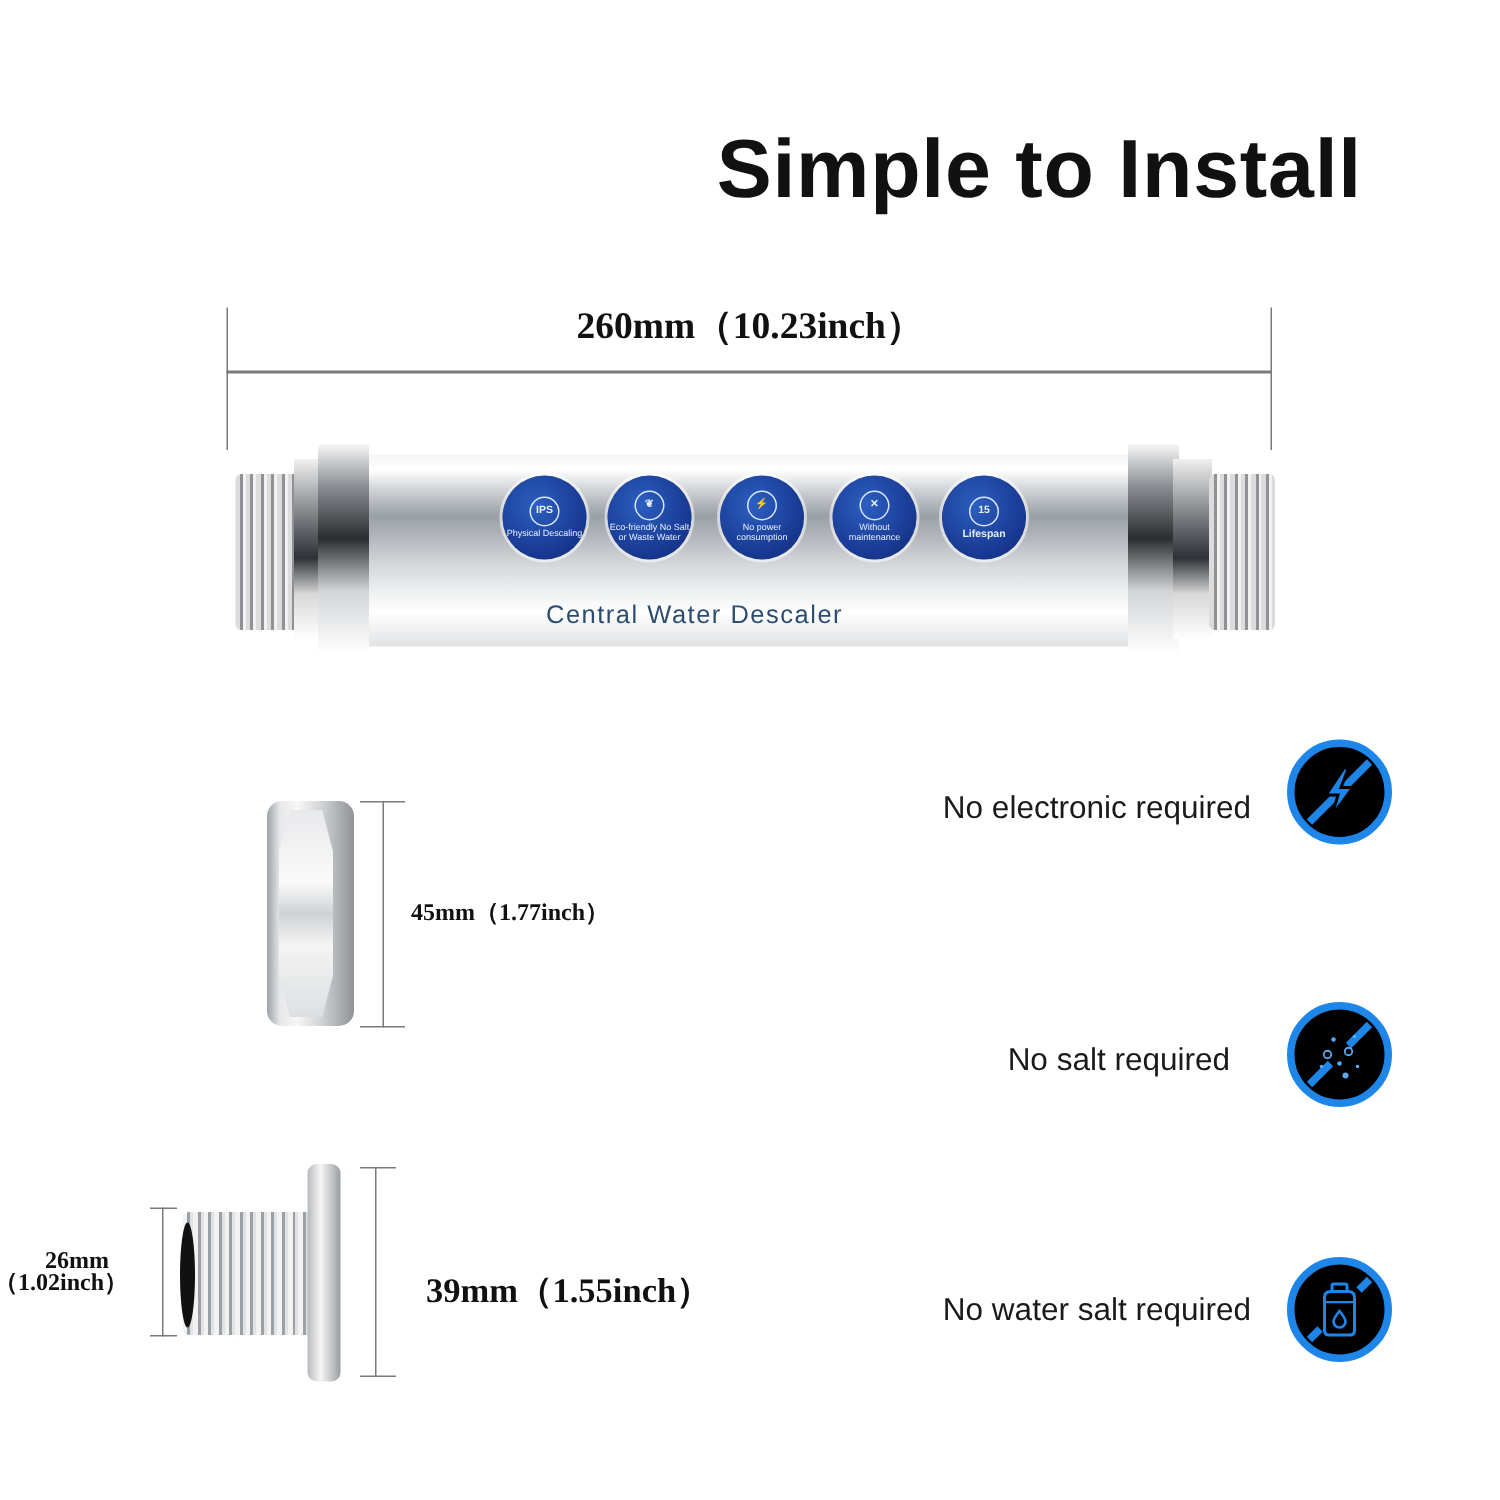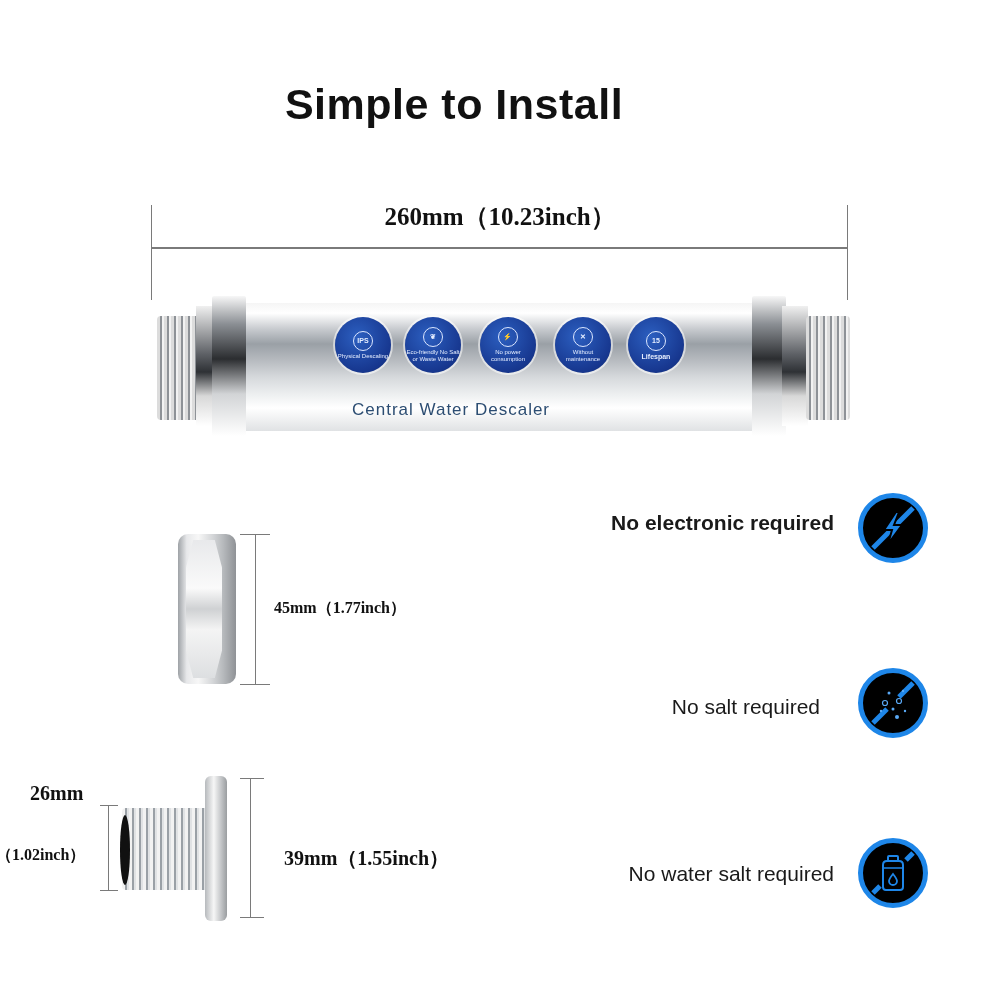--- a/index.html
+++ b/index.html
@@ -1,18 +1,18 @@
 <!DOCTYPE html>
 <html><head>
 <meta charset="utf-8">
 <style>
   html, body { margin:0; padding:0; }
   body { width:1000px; height:1000px; background:#ffffff; position:relative; overflow:hidden; font-family:"Liberation Sans", sans-serif; }
   .abs { position:absolute; }
-  .title { left:0; top:80px; width:908px; text-align:center; font-size:43px; font-weight:bold; color:#111; letter-spacing:0.5px; }
+  .title { left:0; top:80px; width:908px; text-align:right; font-size:55px; font-weight:bold; color:#111; letter-spacing:0.5px; }
   .dim-serif { font-family:"Liberation Serif", serif; font-weight:bold; color:#111; white-space:nowrap; }
   .line { background:#7a7a7a; }
 
   
   .tube { left:215px; top:303px; width:540px; height:128px;
     background:linear-gradient(180deg,#f5f5f5 0%,#ffffff 8%,#c9ccd0 20%,#9aa0a6 32%,#b5b9be 44%,#d6d9dc 58%,#eef0f1 72%,#ffffff 82%,#e0e2e4 100%); }
   .thread-l { left:157px; top:316px; width:48px; height:104px;
     background:repeating-linear-gradient(90deg,#dcdcdc 0 3px,#8e9297 3px 5px,#f2f2f2 5px 7px);
     border-radius:4px; }
   .collar-l1 { left:196px; top:306px; width:24px; height:120px;
@@ -24,21 +24,21 @@
   .collar-r1 { left:782px; top:306px; width:26px; height:120px;
     background:linear-gradient(180deg,#f0f0f0,#5e6166 40%,#2e3135 55%,#d8d8d8 75%,#ffffff); }
   .thread-r { left:806px; top:316px; width:44px; height:104px;
     background:repeating-linear-gradient(90deg,#dcdcdc 0 3px,#8e9297 3px 5px,#f2f2f2 5px 7px);
     border-radius:4px; }
 
   .badge { width:56px; height:56px; border-radius:50%; background:radial-gradient(circle at 40% 35%,#2c5fc0,#17378f 70%,#0f2a72);
     box-shadow:0 0 0 2px rgba(255,255,255,0.55); color:#e6eeff; font-size:6px; text-align:center; display:flex; flex-direction:column; align-items:center; justify-content:center; top:317px; }
   .badge .glyph { width:18px; height:18px; border:1.5px solid #dbe6ff; border-radius:50%; font-size:7px; line-height:18px; font-weight:bold; margin-bottom:2px; }
   .badge .lbl { line-height:7px; }
-  .tube-label { left:352px; top:400px; font-size:17px; color:#2c4d72; letter-spacing:1px; white-space:nowrap; }
+  .tube-label { left:364px; top:400px; font-size:17px; color:#2c4d72; letter-spacing:1px; white-space:nowrap; }
 
   
   .nut { left:178px; top:534px; width:58px; height:150px; border-radius:10px;
     background:linear-gradient(90deg,#9ea2a6 0%,#e7e8ea 15%,#f7f7f7 35%,#d4d6d8 60%,#b6b9bc 78%,#8f9296 100%); }
   .nut-face { left:186px; top:540px; width:36px; height:138px;
     background:linear-gradient(180deg,#e8e9eb,#fafafa 35%,#cfd1d3 50%,#f4f4f4 65%,#dddfe1); clip-path:polygon(20% 0,80% 0,100% 20%,100% 80%,80% 100%,20% 100%,0 80%,0 20%); }
 
   
   .fit-thread { left:122px; top:808px; width:90px; height:82px;
     background:repeating-linear-gradient(90deg,#f2f2f2 0 3px,#9aa0a6 3px 5px,#e0e2e4 5px 7px); border-radius:4px; }
@@ -99,29 +99,29 @@
 <div class="abs line" style="left:240px;top:684px;width:30px;height:1px;"></div>
 <div class="abs line" style="left:255px;top:534px;width:1px;height:151px;"></div>
 <div class="abs dim-serif" style="left:274px;top:598px;font-size:16px;">45mm（1.77inch）</div>
 
 <div class="abs fit-thread"></div>
 <div class="abs fit-hole"></div>
 <div class="abs fit-flange"></div>
 <div class="abs line" style="left:100px;top:805px;width:18px;height:1px;"></div>
 <div class="abs line" style="left:100px;top:890px;width:18px;height:1px;"></div>
 <div class="abs line" style="left:108px;top:805px;width:1px;height:86px;"></div>
-<div class="abs dim-serif" style="left:30px;top:782px;font-size:20px;">26mm</div>
+<div class="abs dim-serif" style="left:30px;top:832px;font-size:16px;">26mm</div>
 <div class="abs dim-serif" style="left:-4px;top:845px;font-size:16px;">（1.02inch）</div>
 <div class="abs line" style="left:240px;top:778px;width:24px;height:1px;"></div>
 <div class="abs line" style="left:240px;top:917px;width:24px;height:1px;"></div>
 <div class="abs line" style="left:250px;top:778px;width:1px;height:140px;"></div>
-<div class="abs dim-serif" style="left:284px;top:845px;font-size:20px;">39mm（1.55inch）</div>
+<div class="abs dim-serif" style="left:284px;top:845px;font-size:23px;">39mm（1.55inch）</div>
 
 <div>
-  <div class="abs feat-text" style="right:166px;top:511px;font-weight:bold;">No electronic required</div>
+  <div class="abs feat-text" style="right:166px;top:527px;">No electronic required</div>
   <div class="abs feat-icon" style="left:858px;top:493px;">
     <svg viewBox="0 0 60 60">
         <line x1="10" y1="50" x2="50" y2="10" stroke="#1e86e8" stroke-width="5"></line>
         <rect x="20" y="12" width="22" height="36" fill="#000" transform="rotate(45 30 30)" opacity="0"></rect>
         <polygon points="33,14 21,32 29,32 25,46 39,27 31,27 36,14" fill="#1e86e8" stroke="#000" stroke-width="2"></polygon>
       </svg>
   </div>
   <div class="abs feat-text" style="right:180px;top:695px;">No salt required</div>
   <div class="abs feat-icon" style="left:858px;top:668px;">
     <svg viewBox="0 0 60 60">

